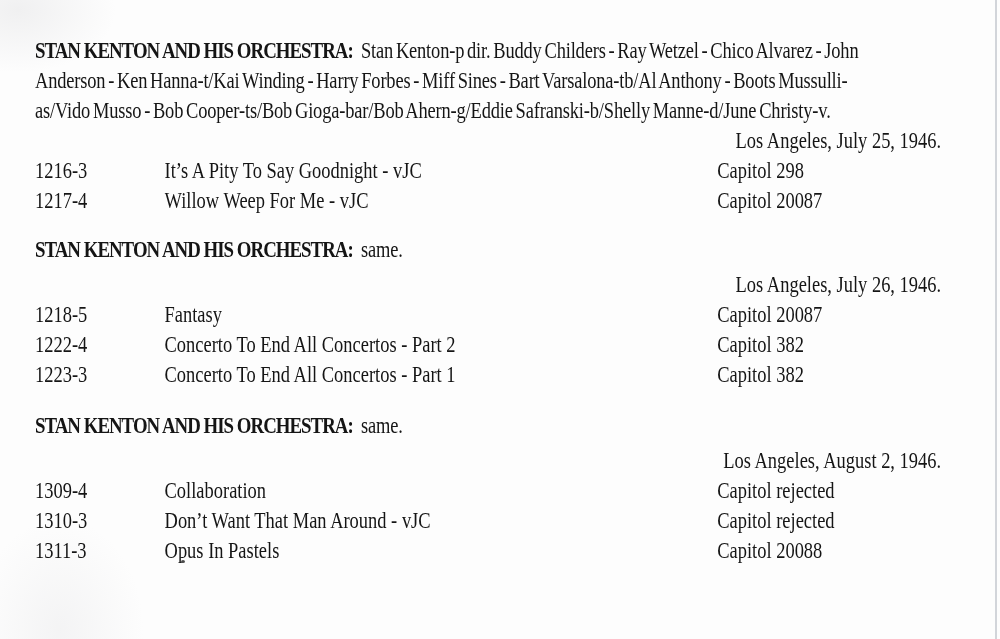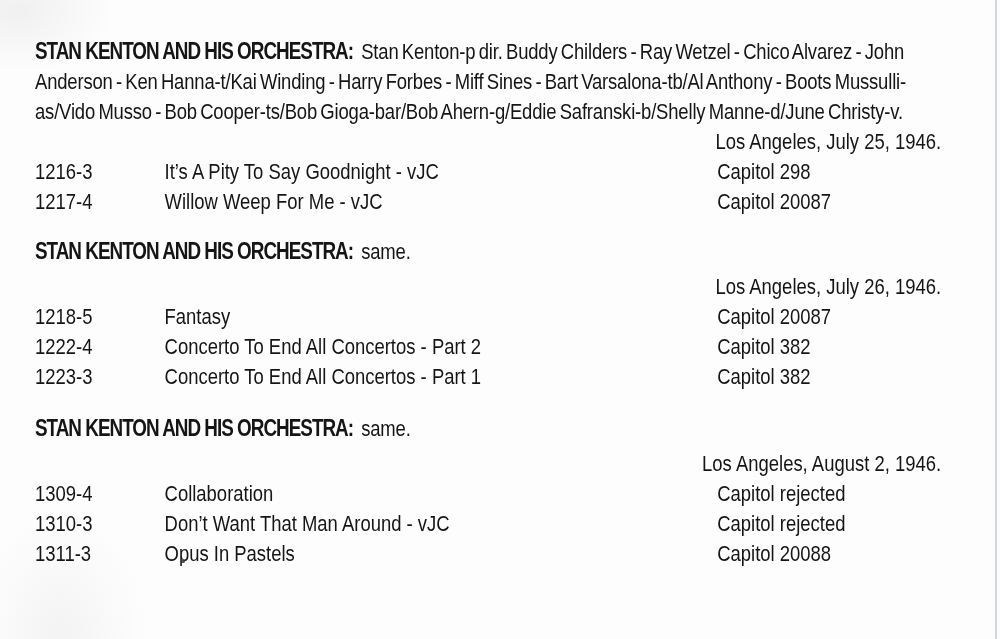--- a/index.html
+++ b/index.html
@@ -15,20 +15,21 @@
   }
   .page{
     position:relative;
     width:1000px;height:639px;
     background:var(--paper);
     background-image:
       radial-gradient(140px 90px at 18px 10px, rgba(180,180,185,0.18), rgba(255,255,255,0) 70%),
       radial-gradient(120px 160px at 60px 630px, rgba(190,190,195,0.15), rgba(255,255,255,0) 70%);
     color:var(--ink);
     overflow:hidden;
+    font-family:Liberation Serif, serif;
   }
   
   .content{
     position:absolute;
     left:35px;top:36px;
     width:1105px;
     transform:scaleX(0.82);
     transform-origin:0 0;
     overflow:hidden;
     font-size:22.5px;

